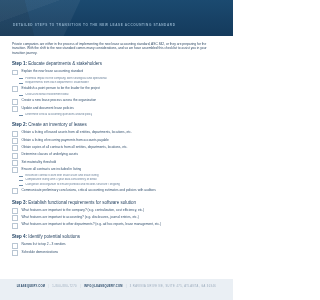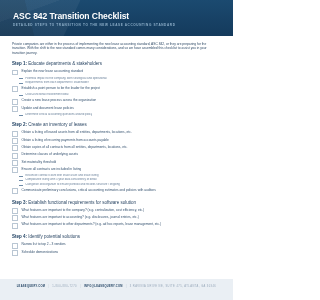--- a/index.html
+++ b/index.html
@@ -156,21 +156,20 @@
     color: #b6c3d0;
     padding: 0 2px;
   }
 </style>
 </head>
 <body>
 
 <div id="page">
 
   <div id="header">
-    <div id="header-title">ASC 842 Transition Checklist</div>
     <div id="header-sub">DETAILED STEPS TO TRANSITION TO THE NEW LEASE ACCOUNTING STANDARD</div>
   </div>
 
   <div id="sheet">
     <p id="intro">Private companies are either in the process of implementing the new lease accounting standard, ASC 842, or they are preparing for the transition. With the shift to the new standard comes many considerations, and so we have assembled this checklist to assist you in your transition journey.</p>
     <div id="steps">
         <div class="step-block">
           <div class="step-head"><span class="num">Step 1:</span> <span>Educate departments &amp; stakeholders</span></div>
           <div class="chk-row">
             <span class="chk-box"></span>

